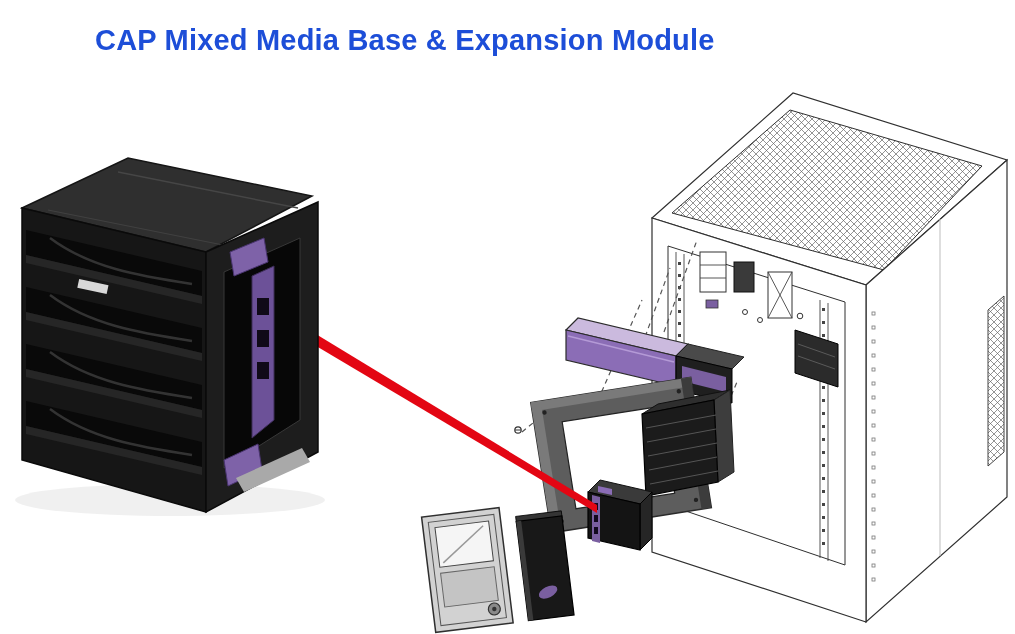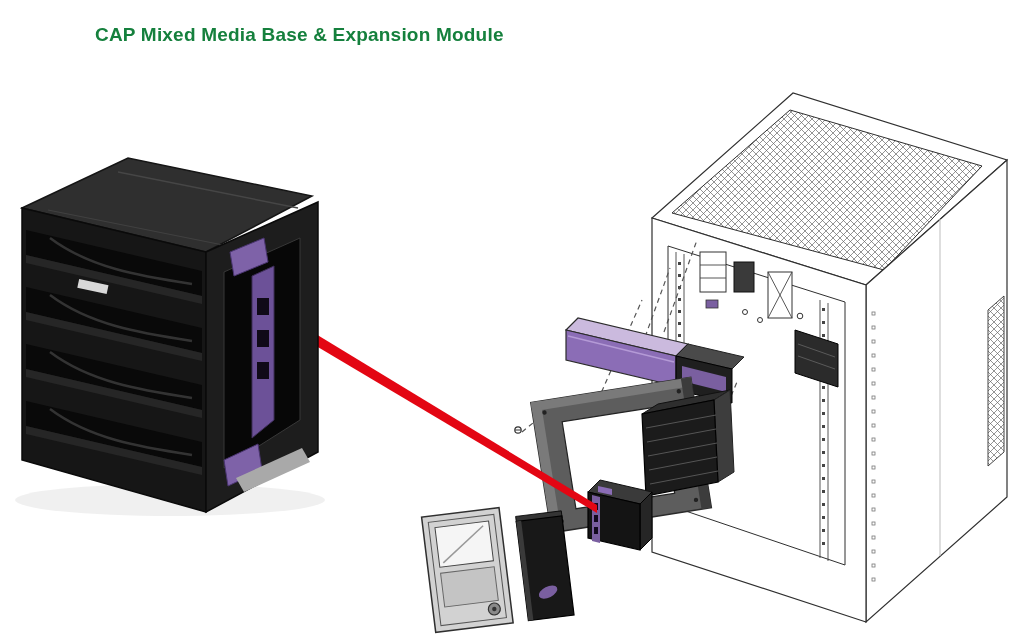--- a/index.html
+++ b/index.html
@@ -1,20 +1,20 @@
 <!DOCTYPE html>
 <html><head>
 <meta charset="utf-8">
 <style>
   html,body{margin:0;padding:0;background:#ffffff;}
   body{width:1015px;height:634px;position:relative;overflow:hidden;
        font-family:"Liberation Sans", sans-serif;}
   .page-title{
     position:absolute;left:95px;top:24px;margin:0;
-    font-size:19px;font-weight:bold;color:#15803d;letter-spacing:0.2px;
+    font-size:29px;font-weight:bold;color:#1d4ed8;letter-spacing:0.2px;
     font-family:"Liberation Sans", sans-serif;
     text-align:center;
   }
   .figure-canvas{position:absolute;left:0;top:0;}
   .dash{stroke:#555;stroke-width:1.2;stroke-dasharray:5 4;fill:none;}
   .lineart{stroke:#2f2f2f;stroke-width:1.2;fill:#ffffff;}
   .thin{stroke:#444;stroke-width:0.9;fill:none;}
 </style>
 </head>
 <body>

